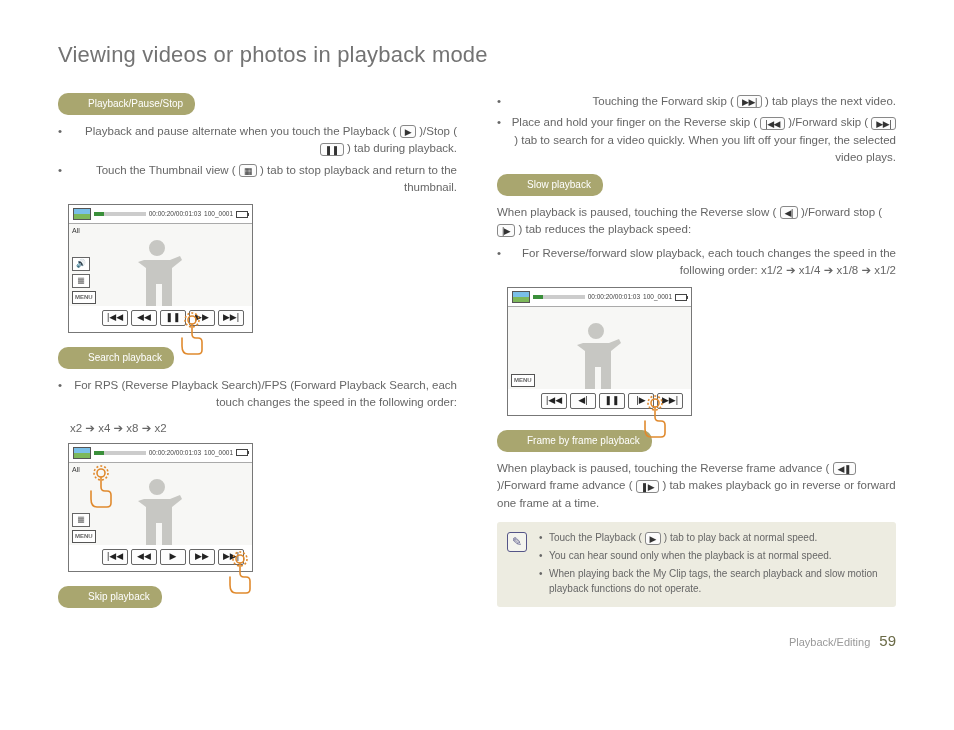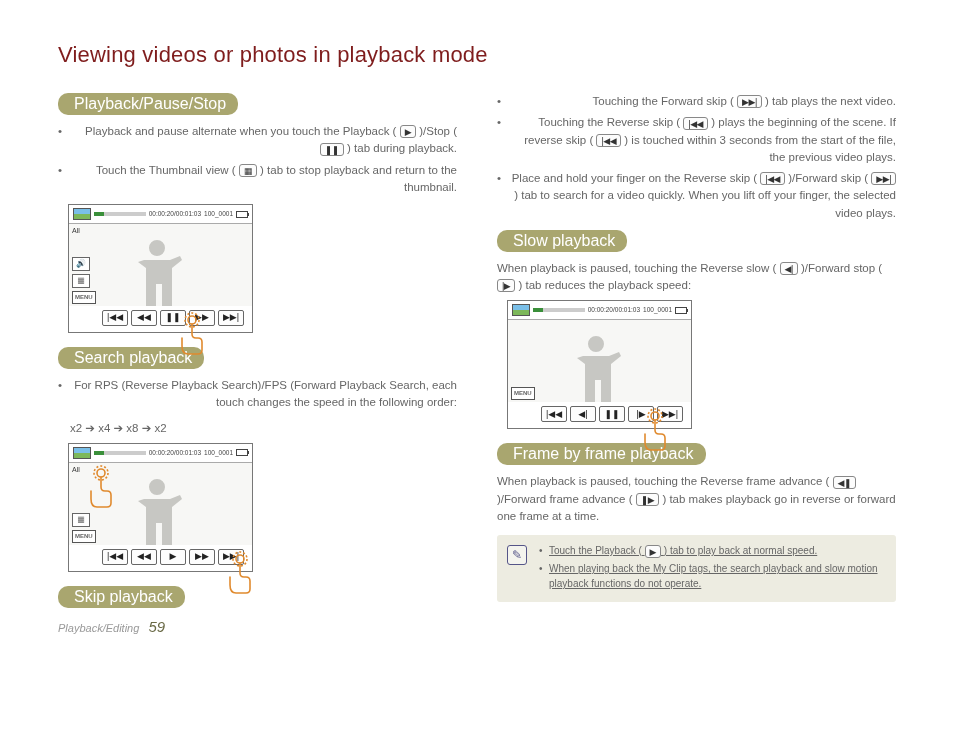--- a/index.html
+++ b/index.html
@@ -8,34 +8,34 @@
     color: #666;
     background: #fff;
     width: 954px;
     height: 730px;
     padding: 38px 58px 20px 58px;
     font-size: 11.5px;
     line-height: 1.5;
   }
   .page-title {
     font-size: 22px;
-    color: #7f1d1d;
+    color: #737373;
     font-weight: normal;
     margin-bottom: 22px;
     letter-spacing: 0.2px;
   }
   .columns { display: flex; gap: 40px; }
   .col { flex: 1; }
   .pill {
     display: inline-block;
     background: #a9a66f;
     color: #fff;
     border-radius: 10px;
-    padding: 2px 12px 2px 16px;
-    font-size: 16px;
+    padding: 2px 12px 2px 30px;
+    font-size: 10px;
     margin-bottom: 8px;
     line-height: 18px;
   }
   ul.bullets { list-style: none; margin-bottom: 8px; text-align: right; }
   ul.bullets > li { position: relative; padding-left: 12px; margin-bottom: 4px; }
   ul.bullets > li::before { content: "•"; position: absolute; left: 0; color: #666; }
   .speed-line { padding-left: 12px; margin-bottom: 6px; }
   .para { margin-bottom: 6px; }
   .btn-icon {
     display: inline-block;
@@ -135,43 +135,43 @@
     font-size: 9px;
     display:flex; align-items:center; justify-content:center;
     color:#222;
   }
   .touch-hand {
     position: absolute;
     width: 40px; height: 44px;
   }
   .touch-hand svg { width:100%; height:100%; }
   .footer {
-    text-align: left;
+    text-align: right;
     font-size: 11px;
     color: #999;
-    font-style: italic;
+    margin-top: 14px;
   }
   .footer .num { color: #6a6a46; font-size: 15px; margin-left: 6px; }
   .note-box {
     background: #edece1;
     border-radius: 3px;
     padding: 8px 10px 8px 42px;
     position: relative;
     font-size: 10px;
     color: #666;
     margin-top: 10px;
   }
   .note-box .note-icon {
     position:absolute; left:10px; top:10px;
     width:20px; height:20px;
     border:1px solid #558; border-radius:3px;
     display:flex; align-items:center; justify-content:center;
     color:#558; font-size:12px; background:#f4f4ee;
   }
-  .note-box ul { list-style:none;text-decoration:underline; }
+  .note-box ul { list-style:none; }
   .note-box li { position:relative; padding-left:10px; margin-bottom:3px;}
   .note-box li::before { content:"•"; position:absolute; left:0; }
 </style>
 </head>
 <body>
 
 <h1 class="page-title">Viewing videos or photos in playback mode</h1>
 
 <div class="columns">
 
@@ -295,43 +295,39 @@
   </div>
 
   <div class="col">
     <ul class="bullets">
       <li>
         <span>Touching the Forward skip (</span>
         <span class="btn-icon">▶▶|</span>
         <span>) tab plays the next video.</span>
       </li>
       <li>
-        <span>Touching the Reverse skip (</span>
-        <span class="btn-icon">|◀◀</span>
-        <span>) plays the beginning of the scene. If reverse skip (</span>
-        <span class="btn-icon">|◀◀</span>
-        <span>) is touched within 3 seconds from the start of the file, the previous video plays.</span>
-      </li>
-      <li>
         <span>Place and hold your finger on the Reverse skip (</span>
         <span class="btn-icon">|◀◀</span>
         <span>)/Forward skip (</span>
         <span class="btn-icon">▶▶|</span>
         <span>) tab to search for a video quickly. When you lift off your finger, the selected video plays.</span>
       </li>
     </ul>
 
     <div class="pill">Slow playback</div>
     <p class="para">
       <span>When playback is paused, touching the Reverse slow (</span>
       <span class="btn-icon">◀|</span>
       <span>)/Forward stop (</span>
       <span class="btn-icon">|▶</span>
       <span>) tab reduces the playback speed:</span>
     </p>
+    <ul class="bullets">
+      <li>For Reverse/forward slow playback, each touch changes the speed in the following order: x1/2 ➔ x1/4 ➔ x1/8 ➔ x1/2</li>
+    </ul>
 
     
     <div class="screenshot">
       <div class="ss-topbar">
         <div class="ss-thumb"></div>
         <div class="ss-prog"></div>
         <div class="ss-time">00:00:20/00:01:03</div>
         <div class="ss-code">100_0001</div>
         <div class="ss-bat"></div>
       </div>
@@ -373,20 +369,21 @@
     </p>
 
     <div class="note-box">
       <div class="note-icon">✎</div>
       <ul>
         <li>
           <span>Touch the Playback (</span>
           <span class="btn-icon">▶</span>
           <span>) tab to play back at normal speed.</span>
         </li>
+        <li>You can hear sound only when the playback is at normal speed.</li>
         <li>When playing back the My Clip tags, the search playback and slow motion playback functions do not operate.</li>
       </ul>
     </div>
   </div>
 </div>
 
 <div class="footer">
   <span>Playback/Editing</span>
   <span class="num">59</span>
 </div>

